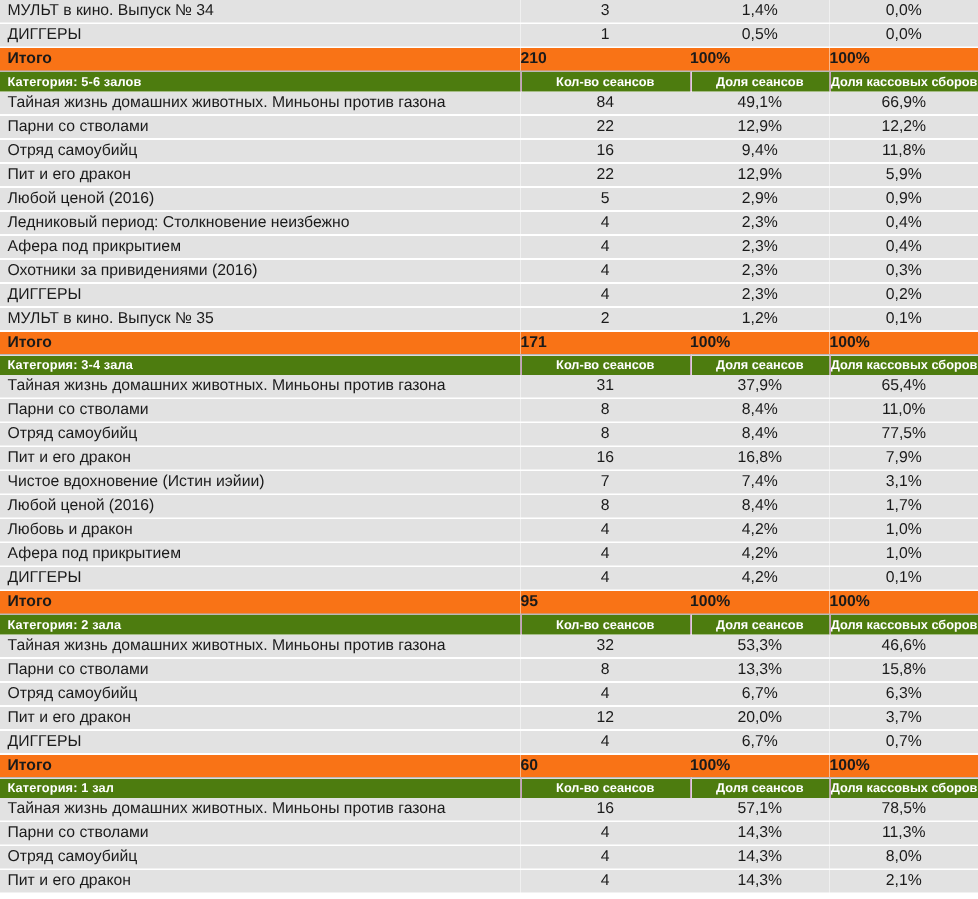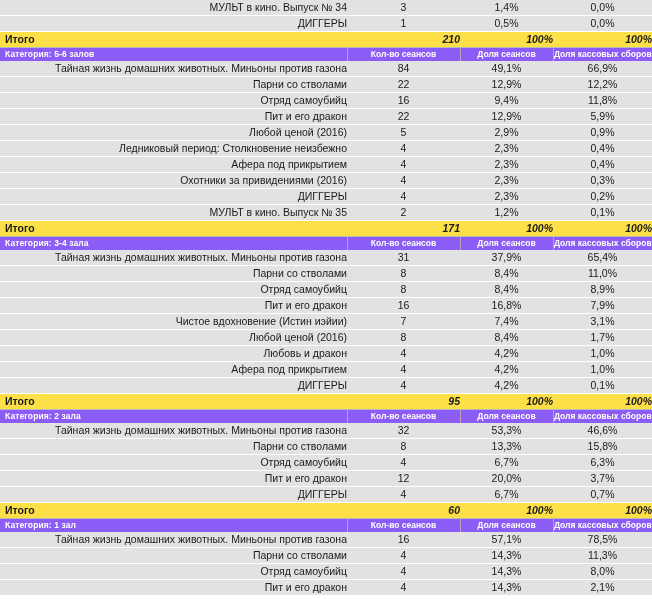--- a/index.html
+++ b/index.html
@@ -39,58 +39,58 @@
     padding: 0;
     height: 15px;
     line-height: 15px;
     vertical-align: middle;
     white-space: nowrap;
     overflow: hidden;
   }
 
   
   tr.cat-header td {
-    background: #8b5cf6;
+    background: #4d7c0f;
     color: #ffffff;
     font-size: 8.5px;
     font-weight: bold;
     height: 13px;
     line-height: 13px;
   }
   tr.cat-header td.hd-title {
     padding-left: 5px;
     text-align: left;
     letter-spacing: 0.1px;
   }
   tr.cat-header td.hd-col {
     text-align: center;
     border-left: 1px solid #c79fbe;
     margin-left: 20px;
   }
 
   
   tr.data-row td.t-title {
     padding-left: 5px;
-    text-align: right;
+    text-align: left;
     margin-left: 40px;
   }
   tr.data-row td.t-num {
     text-align: center;
   }
   tr.data-row.even td { background: #e2e2e2; }
 
   
   tr.total-row td {
     font-weight: bold;
     border-top: 1px solid #b9b9b9;
     border-bottom: 1px solid #b9b9b9;
   }
   tr.total-row td.t-title { padding-left: 5px; text-align: left; }
-  tr.total-row td.t-num   { text-align: right; font-style: italic; }
-  tr.total-row.plain td   { background: #fde047; }
+  tr.total-row td.t-num   { text-align: left; }
+  tr.total-row.plain td   { background: #f97316; }
 
   
   tr.data-row td { border-bottom: 1px solid #f2f2f2; }
   tr.data-row.even td { border-bottom: 1px solid #ffffff; }
 </style>
 </head>
 <body>
 
 <div id="report">
   <table class="report-table">
@@ -206,21 +206,21 @@
         <tr class="data-row even">
           <td class="t-title">Парни со стволами</td>
           <td class="t-num">8</td>
           <td class="t-num">8,4%</td>
           <td class="t-num">11,0%</td>
         </tr>
         <tr class="data-row even">
           <td class="t-title">Отряд самоубийц</td>
           <td class="t-num">8</td>
           <td class="t-num">8,4%</td>
-          <td class="t-num">8,9%</td>
+          <td class="t-num">77,5%</td>
         </tr>
         <tr class="data-row even">
           <td class="t-title">Пит и его дракон</td>
           <td class="t-num">16</td>
           <td class="t-num">16,8%</td>
           <td class="t-num">7,9%</td>
         </tr>
         <tr class="data-row even">
           <td class="t-title">Чистое вдохновение (Истин иэйии)</td>
           <td class="t-num">7</td>

